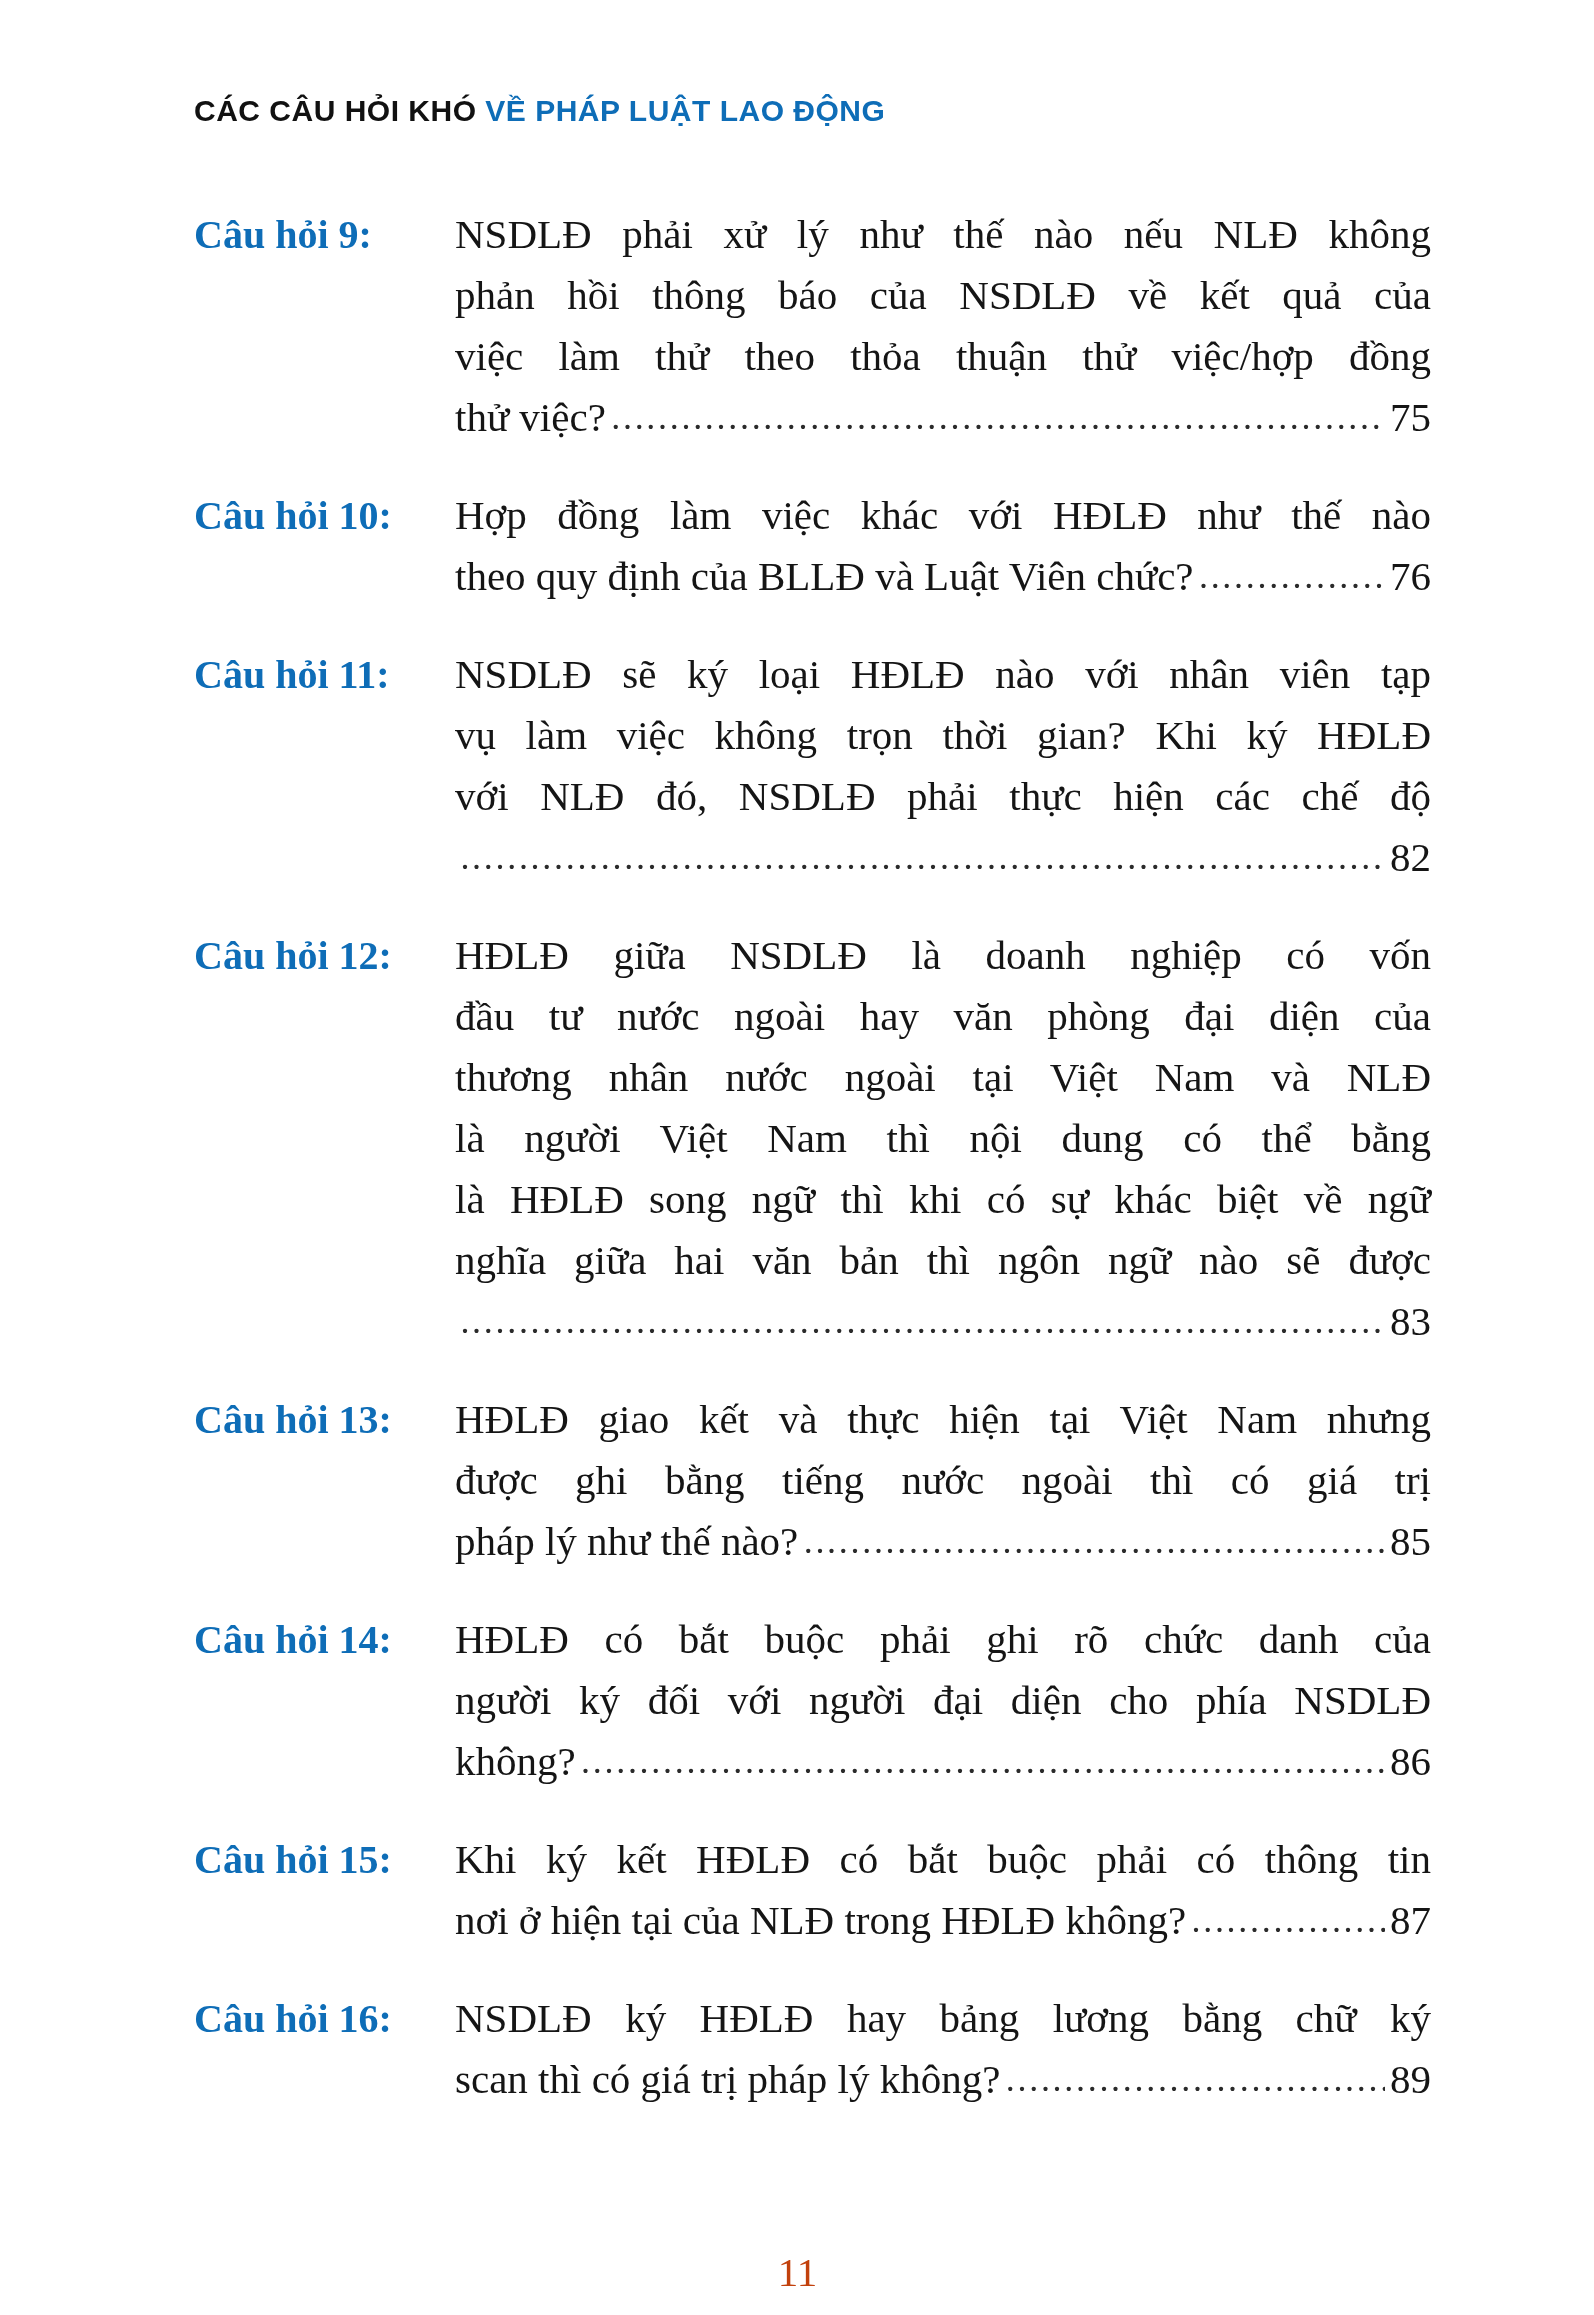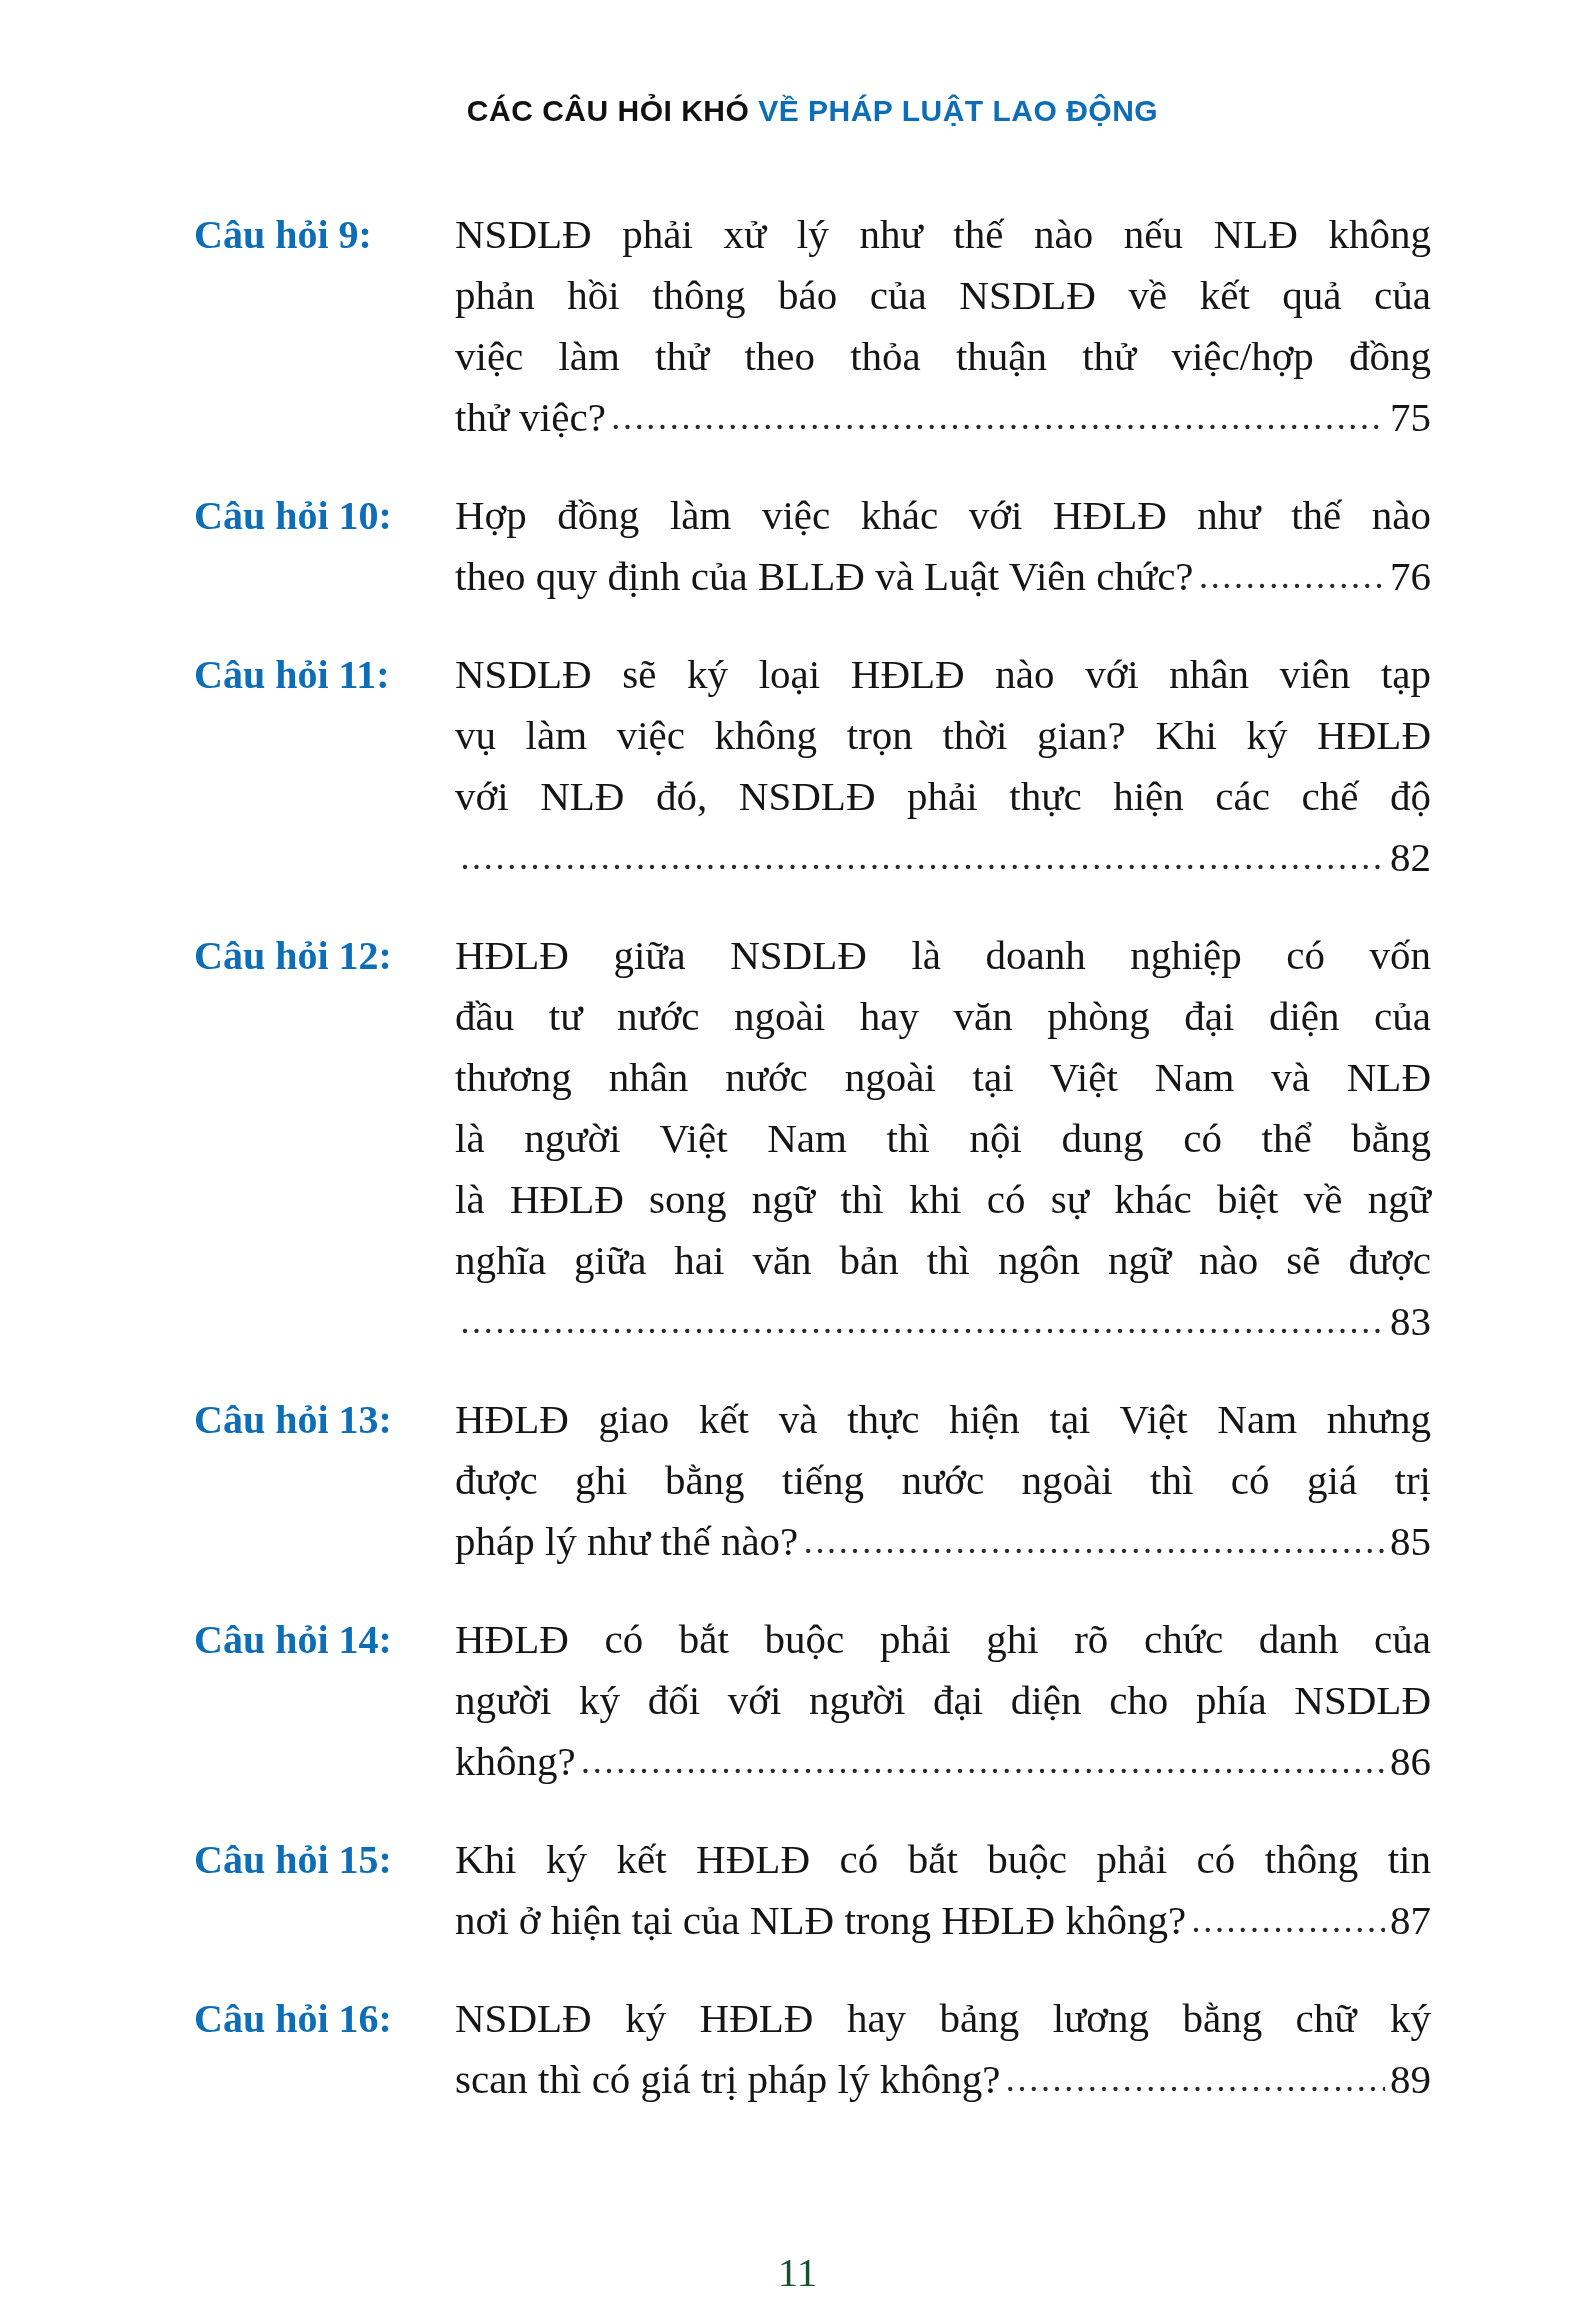--- a/index.html
+++ b/index.html
@@ -19,21 +19,21 @@
     height: 2316px;
     background: #ffffff;
     color: #151515;
     font-family: "Liberation Serif", "DejaVu Serif", serif;
   }
   .header {
     position: absolute;
     top: 94px;
     left: 194px;
     right: 164px;
-    text-align: center;
+    text-align: left;
     font-family: "Liberation Sans", "DejaVu Sans", sans-serif;
     font-weight: bold;
     font-size: 30px;
     letter-spacing: 0.5px;
     color: #111111;
     white-space: nowrap;
   }
   .header .h-blue {
     color: var(--accent, #0e6db7);
   }
@@ -87,21 +87,21 @@
   .page-num {
     white-space: nowrap;
   }
   .footer {
     position: absolute;
     left: 0;
     right: 0;
     bottom: 20px;
     text-align: center;
     font-size: 41px;
-    color: #14532d;
+    color: #c2410c;
   }
 </style>
 </head>
 <body>
 
 <div class="page">
 
   <div class="header">
     <span class="h-black">CÁC CÂU HỎI KHÓ</span>
     <span class="h-blue">VỀ PHÁP LUẬT LAO ĐỘNG</span>

